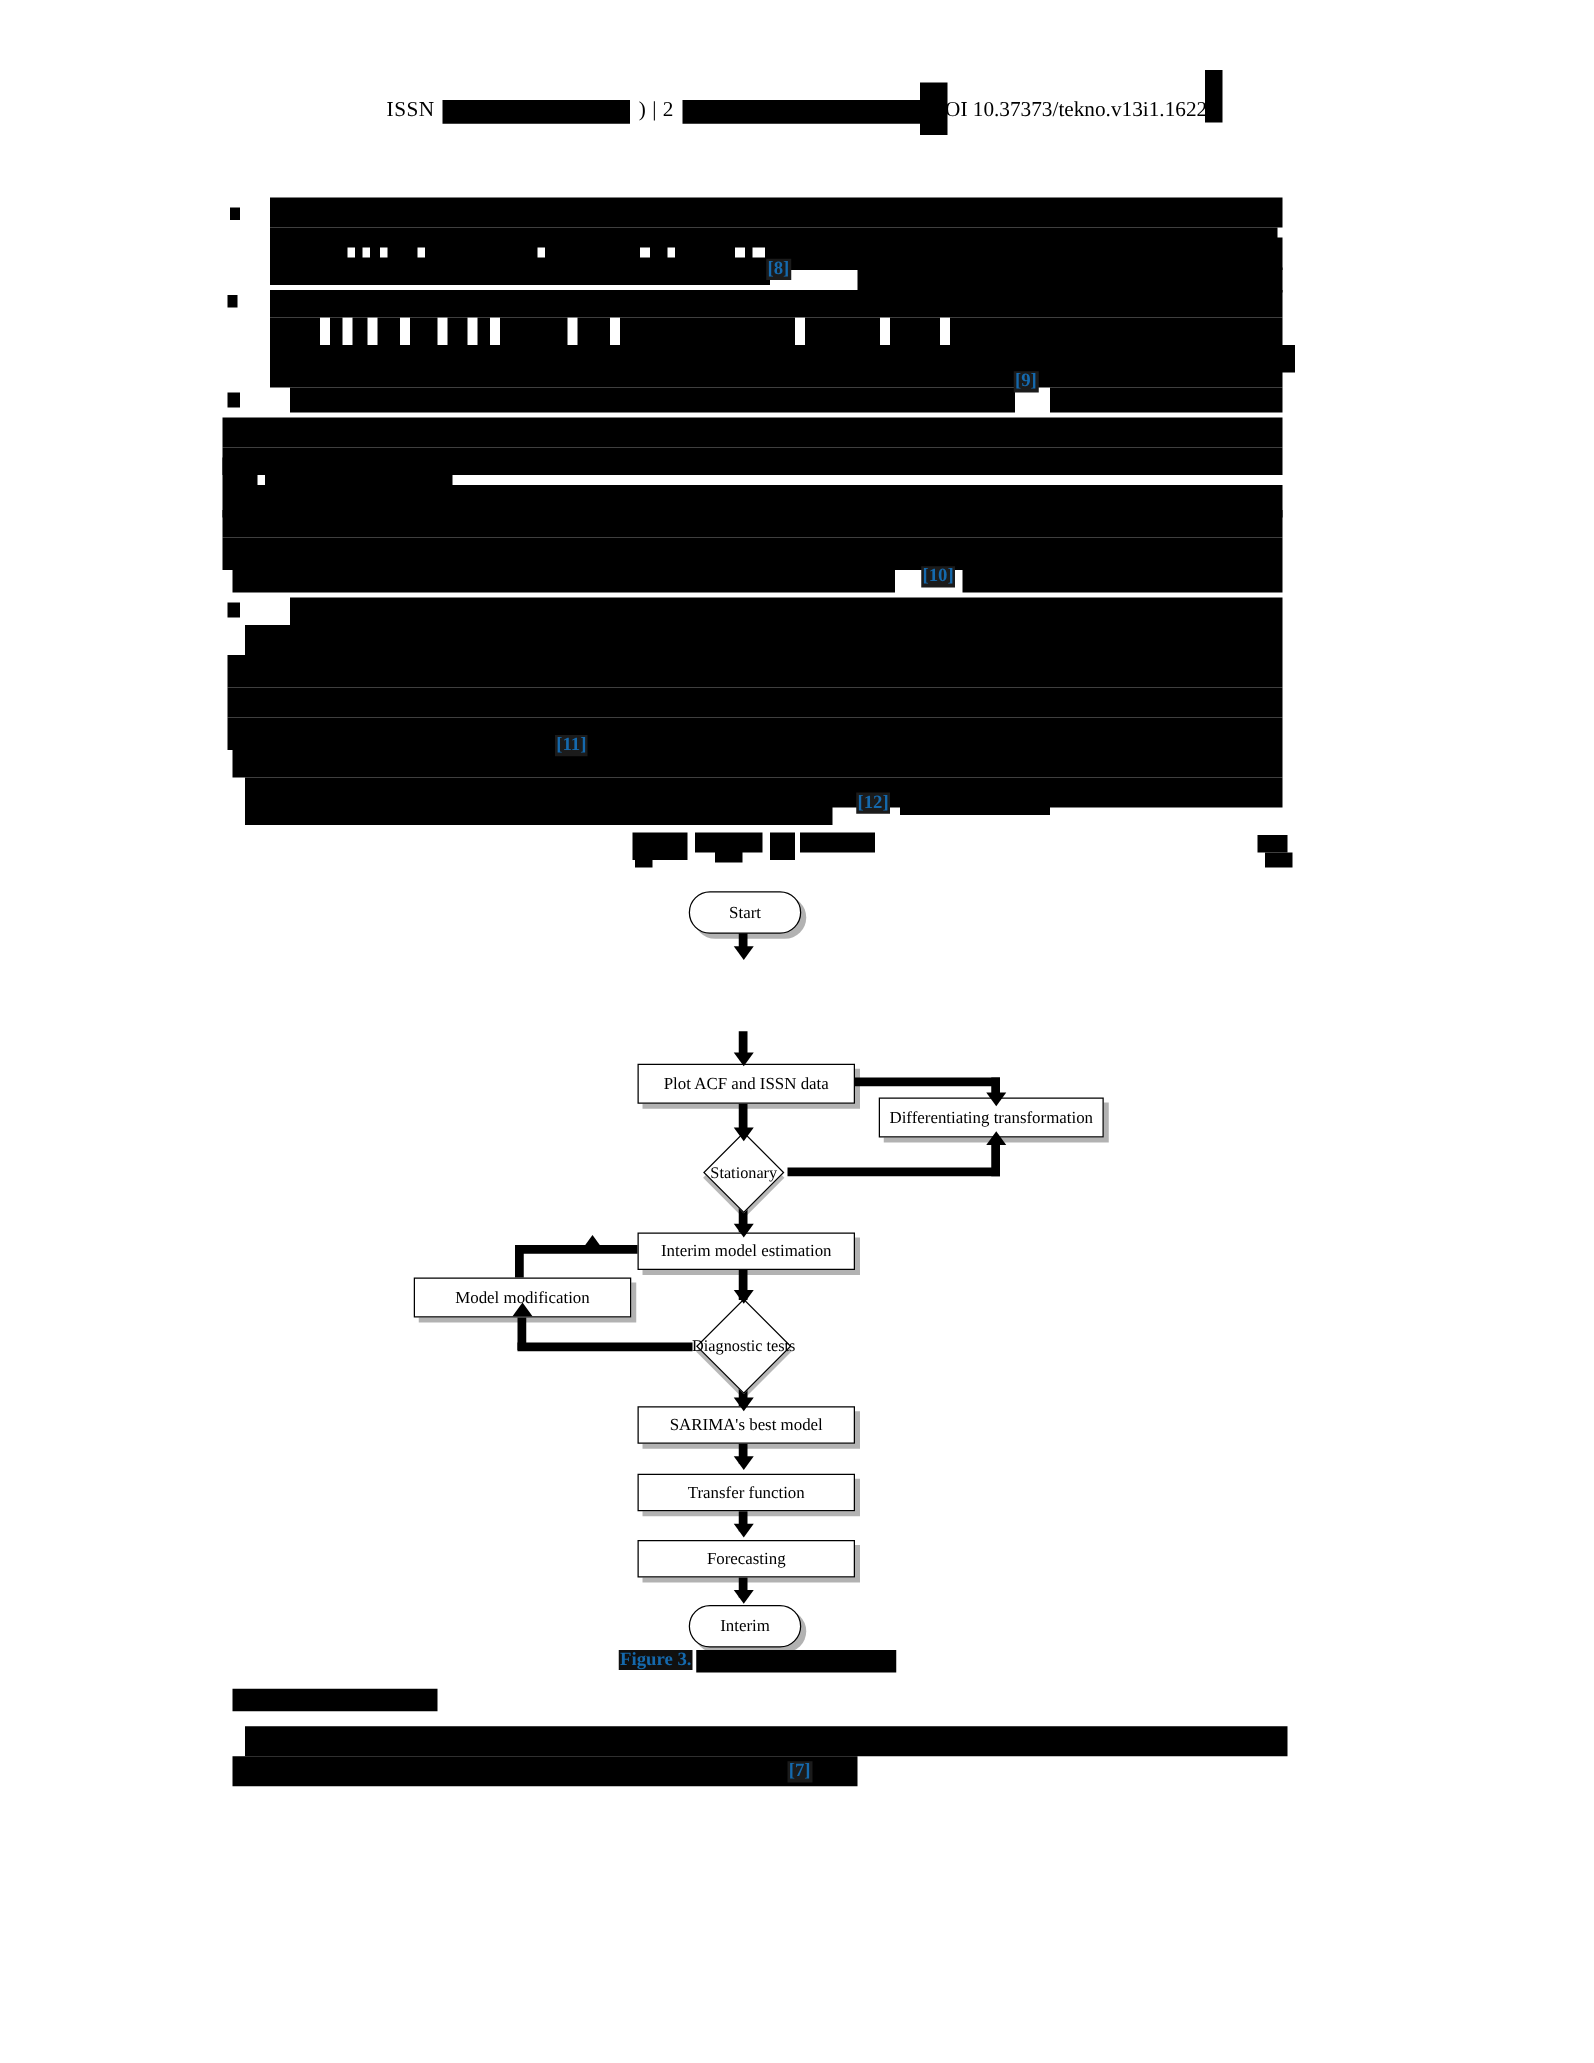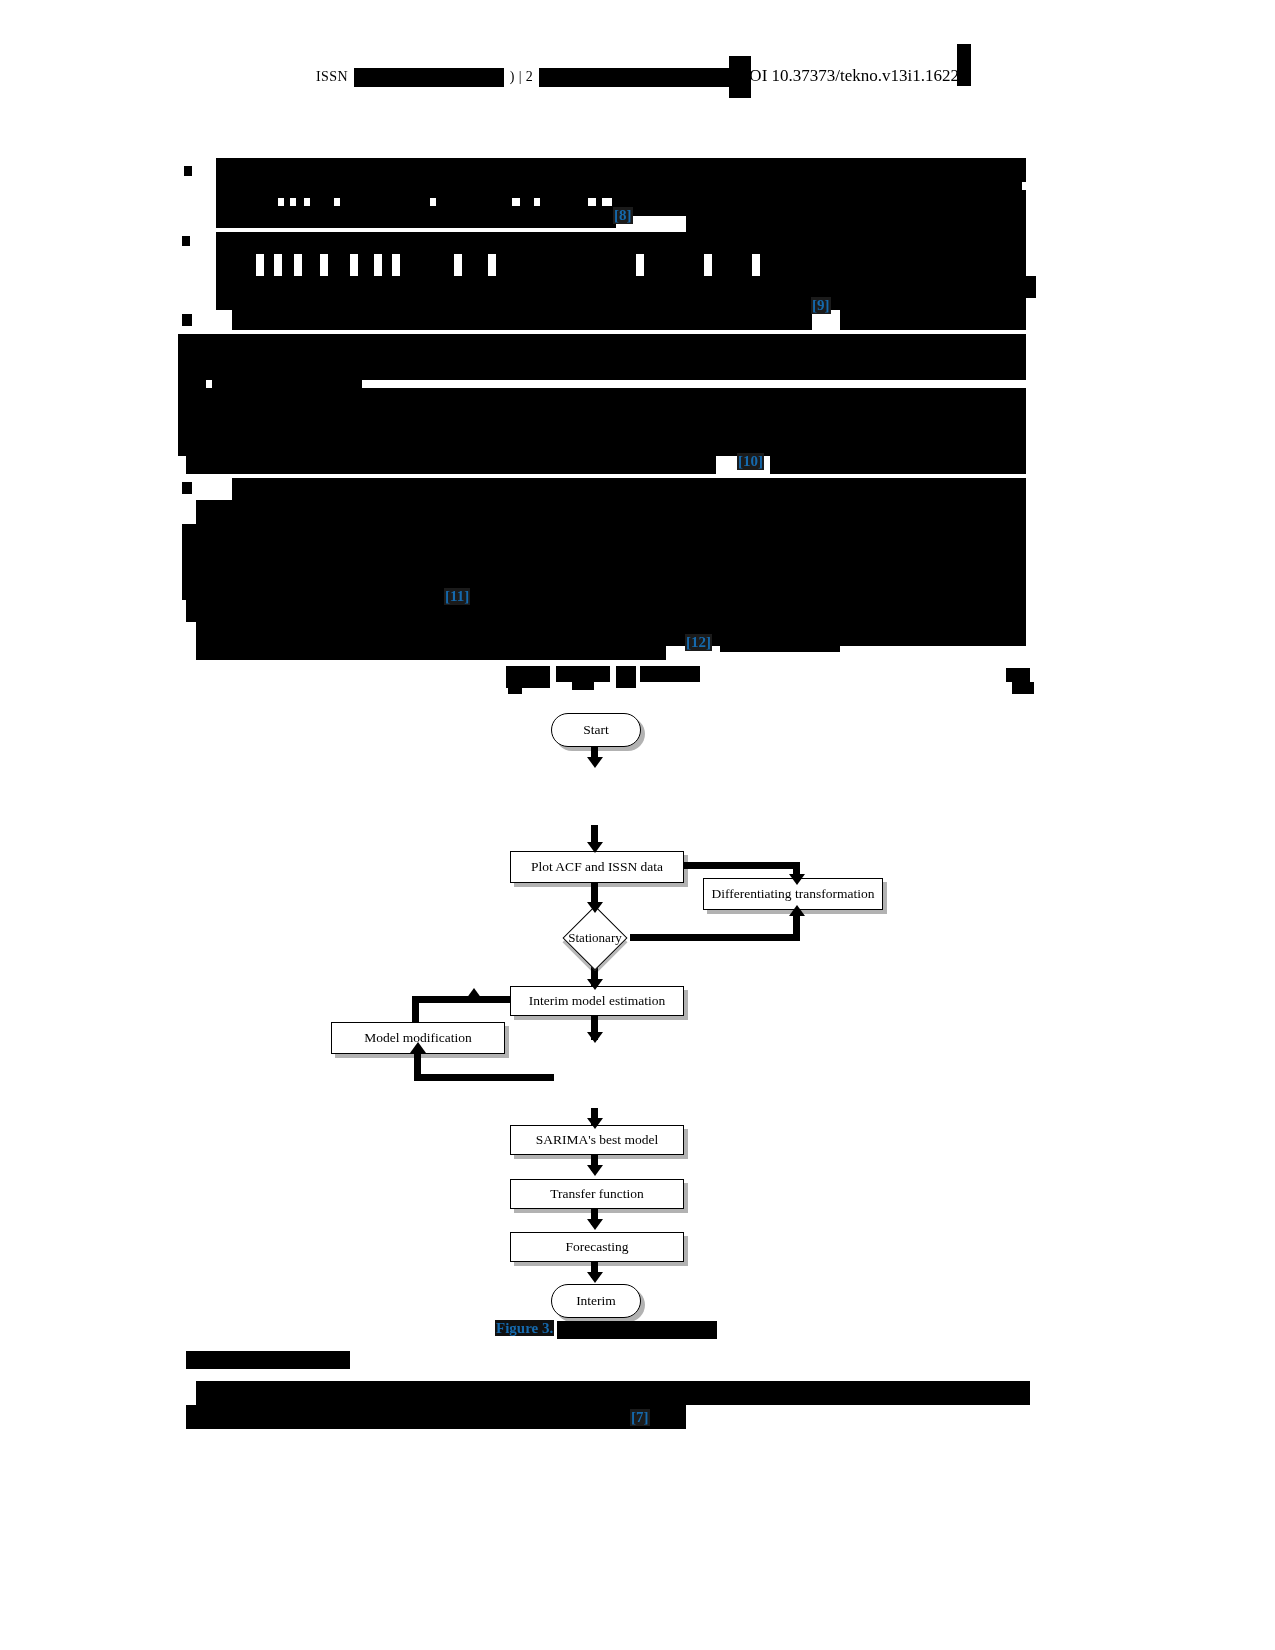--- a/index.html
+++ b/index.html
@@ -1,21 +1,21 @@
 <!DOCTYPE html>
 <html><head>
 <meta charset="utf-8">
 <style>
   html,body{margin:0;padding:0;background:#fff;}
   body{width:1275px;height:1650px;position:relative;font-family:"Liberation Serif",serif;overflow:hidden;}
 
   
   .hdr{position:absolute;top:62px;left:0;width:1275px;text-align:center;}
-  .hdr-line1{font-size:14px;color:#000;letter-spacing:.4px;position:relative;display:inline-block;}
-  .hdr-line2{font-size:17px;color:#000;margin-top:4px;position:relative;display:inline-block;}
+  .hdr-line1{font-size:17px;color:#000;letter-spacing:.4px;position:relative;display:inline-block;}
+  .hdr-line2{font-size:17px;color:#000;margin-top:16px;position:relative;display:inline-block;}
   .redact{background:#000;color:transparent;display:inline-block;vertical-align:middle;}
 
   
   .para{position:absolute;}
   .rline{background:#000;position:absolute;}
   .cite{position:absolute;color:#1569ad;background:#1b1b1b;font-weight:bold;font-size:15px;
         font-family:"Liberation Serif",serif;line-height:1;padding:1px 1px;z-index:5;}
 
   
   .flow{position:absolute;left:0;top:0;width:1275px;height:1238px;}
@@ -192,20 +192,24 @@
   <div class="conn" style="left:412px;top:996px;width:7px;height:28px;"></div>
   <div class="arrowup" style="left:466px;top:988px;"></div>
 
   <div class="node" style="left:331px;top:1022px;width:172px;height:30px;">
     <span>Model modification</span>
   </div>
 
   <div class="conn" style="left:591px;top:1014px;width:7px;height:26px;"></div>
   <div class="arrowdn" style="left:587px;top:1032px;"></div>
 
+  <div class="dia" style="left:538px;top:1040px;width:114px;height:74px;">
+    <div class="dshape" style="width:52px;height:52px;"></div>
+    <div class="dtxt">Diagnostic tests</div>
+  </div>
 
   <div class="conn" style="left:414px;top:1074px;width:140px;height:7px;"></div>
   <div class="conn" style="left:414px;top:1052px;width:7px;height:28px;"></div>
   <div class="arrowup" style="left:410px;top:1042px;"></div>
 
   <div class="conn" style="left:591px;top:1108px;width:7px;height:18px;"></div>
   <div class="arrowdn" style="left:587px;top:1118px;"></div>
 
   <div class="node" style="left:510px;top:1125px;width:172px;height:28px;">
     <span>SARIMA's best model</span>

